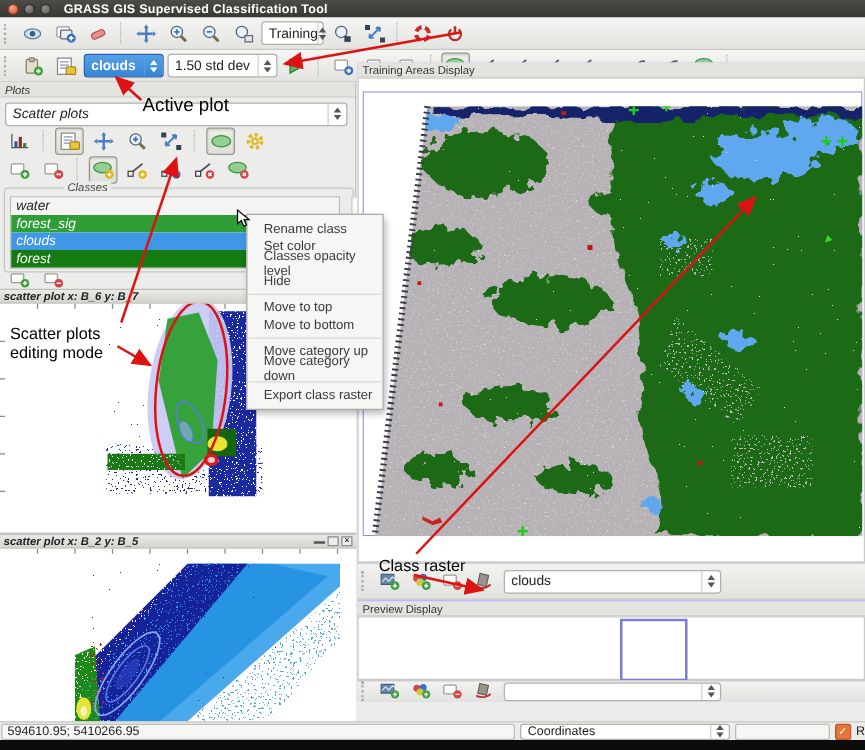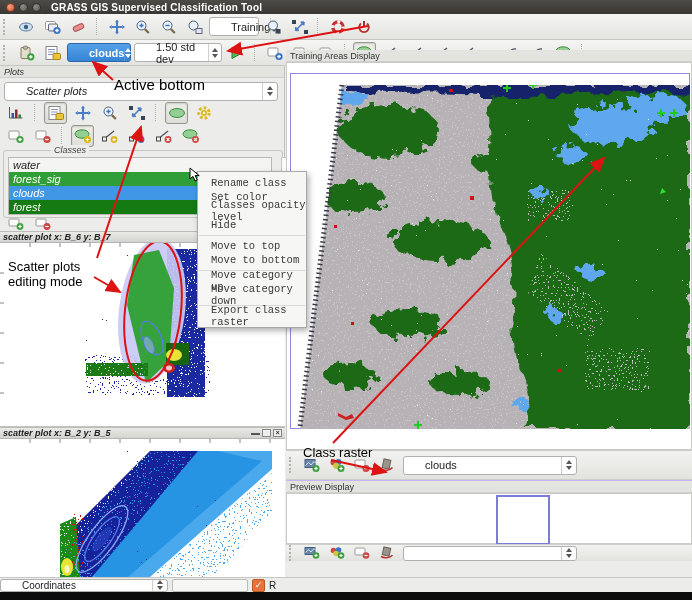--- a/index.html
+++ b/index.html
@@ -11,21 +11,21 @@
   .wb-min,.wb-max{margin-left:4px;background:radial-gradient(circle at 35% 30%,#8f8f8a,#58574f);border:1px solid #32312d;}
   .wtitle{color:#fff;font-size:10px;font-weight:bold;margin-left:10px;letter-spacing:.2px;}
   
   .toolbar{position:absolute;left:0;width:692px;background:linear-gradient(#f5f5f3,#e3e3e0);border-bottom:1px solid #c6c6c2;display:flex;align-items:center;gap:3px;box-sizing:border-box;}
   #tb1{top:14px;height:26px;}
   #tb2{top:40px;height:26px;}
   .handle{width:5px;height:16px;border-left:2px dotted #b3b3ae;margin:0 2px 0 3px;}
   .sep{width:2px;height:17px;border-left:1px dotted #b0b0ab;margin:0 3px;}
   .tbtn{width:23px;height:22px;display:flex;align-items:center;justify-content:center;border:1px solid transparent;border-radius:3px;box-sizing:border-box;flex:none;}
   .tbtn.sel{background:linear-gradient(#efefe9,#dededa);border:1px solid #97978f;box-shadow:inset 0 1px 2px rgba(0,0,0,.15);}
-  .combo{height:19px;background:#fff;border:1px solid #b0b0ac;border-radius:3px;display:flex;align-items:center;font-size:11px;color:#222;padding-left:21px;box-sizing:border-box;flex:none;}
+  .combo{height:19px;background:#fff;border:1px solid #b0b0ac;border-radius:3px;display:flex;align-items:center;font-size:11px;color:#222;padding-left:5px;box-sizing:border-box;flex:none;}
   .combo .spin{margin-left:auto;width:14px;align-self:stretch;border-left:1px solid #d0d0cc;display:flex;flex-direction:column;align-items:center;justify-content:center;gap:2px;}
   .arr-up{width:0;height:0;border-left:3px solid transparent;border-right:3px solid transparent;border-bottom:4px solid #555;}
   .arr-dn{width:0;height:0;border-left:3px solid transparent;border-right:3px solid transparent;border-top:4px solid #555;}
   .combo.blue{background:linear-gradient(#55a0e8,#3584d6);border-color:#2a66a8;color:#fff;font-weight:bold;}
   .combo.blue .arr-up{border-bottom-color:#fff;}
   .combo.blue .arr-dn{border-top-color:#fff;}
   .combo.blue .spin{border-left-color:#5a9ad8;}
   
   #leftpanel{position:absolute;left:0;top:66px;width:285px;height:511px;background:#ececea;border-right:1px solid #c2c2be;box-sizing:border-box;font-style:italic;}
   #rightpanel{position:absolute;left:286px;top:50px;width:406px;height:511px;background:#c4b5fd;}
@@ -42,21 +42,21 @@
   .pwbtn{width:9px;height:8px;border:1px solid #888;background:#eee;font-size:7px;line-height:6px;text-align:center;color:#333;margin-left:2px;box-sizing:border-box;}
   
   .canvaswhite{position:absolute;background:#fff;border:1px solid #cacac6;box-sizing:border-box;}
   .ptoolbar{position:absolute;left:0;width:406px;background:linear-gradient(#f2f2f0,#e2e2df);border-top:1px solid #cdcdc9;border-bottom:1px solid #cdcdc9;display:flex;align-items:center;gap:2px;box-sizing:border-box;}
   
   #statusbar{position:absolute;left:0;top:577px;width:692px;height:15px;background:#ececea;border-top:1px solid #c6c6c2;display:flex;align-items:center;gap:4px;box-sizing:border-box;font-size:10px;color:#222;}
   .sbox{height:13px;background:#f6f6f4;border:1px solid #bcbcb8;border-radius:2px;display:flex;align-items:center;padding:0 4px;box-sizing:border-box;}
   #blackstrip{position:absolute;left:0;top:592px;width:692px;height:8px;background:#0c0c0c;}
   .checkbox{width:11px;height:11px;background:#e8743c;border:1px solid #b85a28;border-radius:2px;color:#fff;font-size:9px;line-height:10px;text-align:center;flex:none;}
   
-  #ctxmenu{position:absolute;left:197px;top:171px;width:110px;background:#f6f6f4;border:1px solid #a9a9a5;box-shadow:2px 3px 6px rgba(0,0,0,.3);padding:4px 0;z-index:110;box-sizing:border-box;font-family:Liberation Mono, monospace;}
+  #ctxmenu{position:absolute;left:197px;top:171px;width:110px;background:#f6f6f4;border:1px solid #a9a9a5;box-shadow:2px 3px 6px rgba(0,0,0,.3);padding:4px 0;z-index:110;box-sizing:border-box;}
   #ctxmenu .mi{height:14px;font-size:10.5px;color:#3a3a3a;display:flex;align-items:center;padding-left:13px;}
   #ctxmenu .msep{border-top:1px solid #d8d8d4;margin:3px 1px;}
   
   .note{position:absolute;color:#000;z-index:121;pointer-events:none;}
   #overlay{position:absolute;left:0;top:0;z-index:120;pointer-events:none;}
   #cursor{position:absolute;left:189px;top:167px;z-index:130;pointer-events:none;}
 </style>
 </head>
 <body>
 
@@ -704,20 +704,23 @@
           <span></span>
           <span class="spin">
             <i class="arr-up"></i>
             <i class="arr-dn"></i>
           </span>
         </div>
     </div>
   </div>
 
   <div id="statusbar">
+    <div class="sbox" style="width:414px;margin-left:1px">
+        <span>594610.95; 5410266.95</span>
+      </div>
     <div class="combo" style="width:168px;height:13px;font-size:10px">
         <span>Coordinates</span>
         <span class="spin">
           <i class="arr-up"></i>
           <i class="arr-dn"></i>
         </span>
       </div>
     <div class="sbox" style="width:76px"></div>
     <div class="checkbox">✓</div>
     <span style="font-size:10px">R</span>
@@ -742,21 +745,21 @@
   <svg id="overlay" width="692" height="600">
     <g stroke="#dd1212" stroke-width="2" fill="none">
       <line x1="368" y1="26" x2="228" y2="51" marker-end="url(#arrowR)"></line>
       <line x1="113" y1="80" x2="93" y2="62" marker-end="url(#arrowR)"></line>
       <line x1="97" y1="258" x2="141" y2="127" marker-end="url(#arrowR)"></line>
       <line x1="94" y1="277" x2="120" y2="292" marker-end="url(#arrowR)"></line>
       <line x1="333" y1="443" x2="604" y2="158" marker-end="url(#arrowR)"></line>
       <line x1="331" y1="460" x2="386" y2="472" marker-end="url(#arrowR)"></line>
     </g>
   </svg>
-  <div class="note" style="left:114px;top:76px;font-size:15px">Active bottom</div>
+  <div class="note" style="left:114px;top:76px;font-size:15px">Active plot</div>
   <div class="note" style="left:8px;top:259px;font-size:13px;width:92px;line-height:15px">Scatter plots editing mode</div>
   <div class="note" style="left:303px;top:445px;font-size:13px">Class raster</div>
 
   <svg id="cursor" width="14" height="16">
       <path d="M1 1l0 11 3-2.6 2 4.6 2.2-1-2-4.4 4 0z" fill="#fff" stroke="#000" stroke-width="1"></path>
     </svg>
 
 </div>
 
 </body></html>

